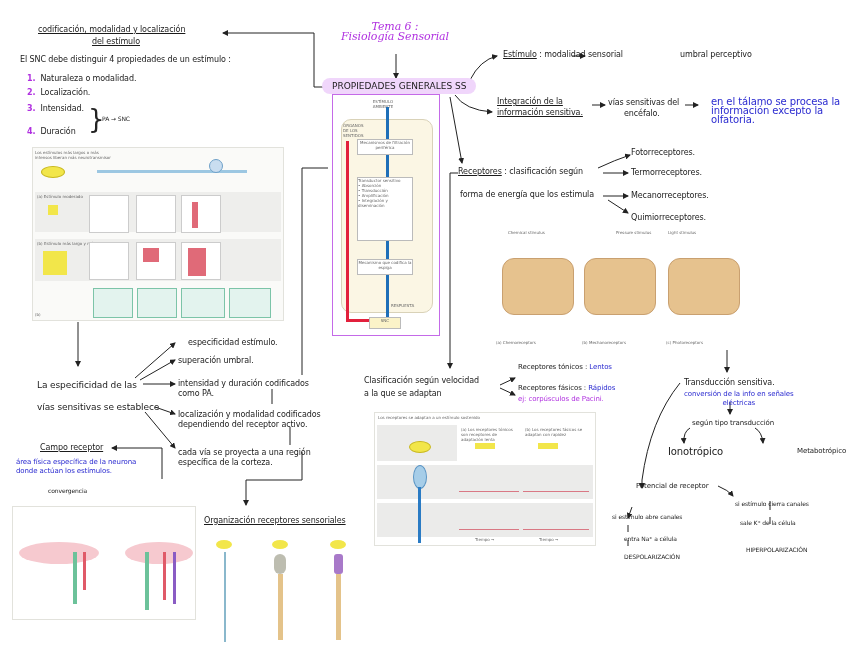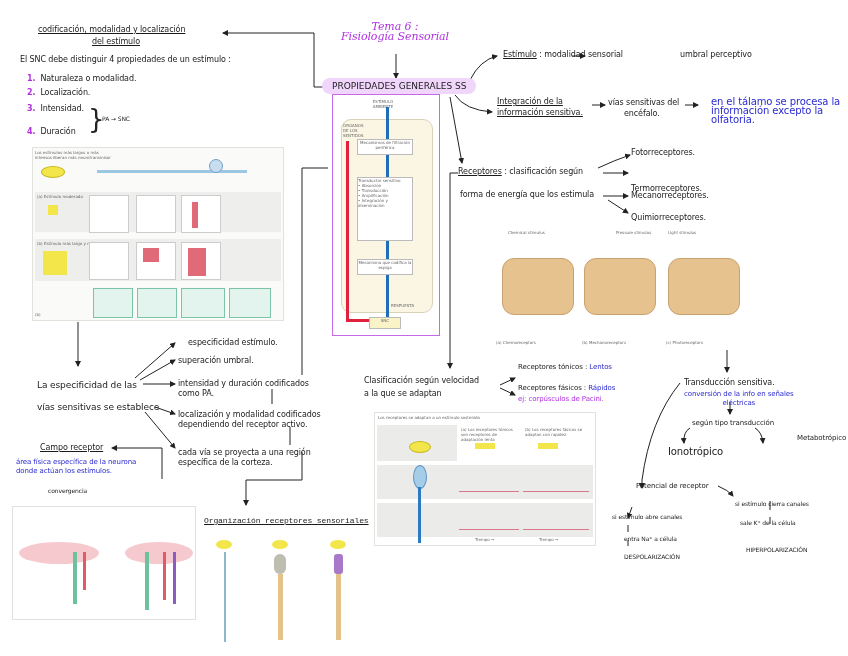--- a/index.html
+++ b/index.html
@@ -163,21 +163,21 @@
   <div>información excepto la</div>
   <div>olfatoria.</div>
 </div>
 
 <div class="t" style="left:458px;top:167px;">
   <span class="u">Receptores</span>
   <span>: clasificación según</span>
 </div>
 <div class="t" style="left:460px;top:190px;">forma de energía que los estimula</div>
 <div class="t" style="left:631px;top:148px;">Fotorreceptores.</div>
-<div class="t" style="left:631px;top:184px;">Termorreceptores.</div>
+<div class="t" style="left:631px;top:168px;">Termorreceptores.</div>
 <div class="t" style="left:631px;top:191px;text-align:right;">Mecanorreceptores.</div>
 <div class="t" style="left:631px;top:213px;">Quimiorreceptores.</div>
 
 <div class="fig" style="left:492px;top:228px;width:248px;height:120px;background:#fff;border:none;">
   <div style="position:absolute;left:10px;top:30px;width:70px;height:55px;background:#e6c28e;border:1px solid #c9a070;border-radius:12px;"></div>
   <div style="position:absolute;left:92px;top:30px;width:70px;height:55px;background:#e6c28e;border:1px solid #c9a070;border-radius:12px;"></div>
   <div style="position:absolute;left:176px;top:30px;width:70px;height:55px;background:#e6c28e;border:1px solid #c9a070;border-radius:12px;"></div>
   <div class="small" style="left:16px;top:2px;">Chemical stimulus</div>
   <div class="small" style="left:124px;top:2px;">Pressure stimulus</div>
   <div class="small" style="left:176px;top:2px;">Light stimulus</div>
@@ -204,21 +204,21 @@
 <div class="fig" style="left:12px;top:506px;width:182px;height:112px;background:#fff;">
   <div style="position:absolute;left:6px;top:35px;width:80px;height:22px;background:#f6c9cf;border-radius:50%;"></div>
   <div style="position:absolute;left:112px;top:35px;width:68px;height:22px;background:#f6c9cf;border-radius:50%;"></div>
   <div style="position:absolute;left:60px;top:45px;width:4px;height:52px;background:#6cc29a;"></div>
   <div style="position:absolute;left:70px;top:45px;width:3px;height:38px;background:#e05a68;"></div>
   <div style="position:absolute;left:132px;top:45px;width:4px;height:58px;background:#6cc29a;"></div>
   <div style="position:absolute;left:150px;top:45px;width:3px;height:48px;background:#e05a68;"></div>
   <div style="position:absolute;left:160px;top:45px;width:3px;height:52px;background:#8a5cc4;"></div>
 </div>
 
-<div class="t u" style="left:204px;top:516px;font-family:Liberation Mono, monospace;">Organización receptores sensoriales</div>
+<div class="t u" style="left:204px;top:516px;">Organización receptores sensoriales</div>
 <div class="fig" style="left:204px;top:530px;width:160px;height:120px;background:#fff;border:none;">
   <div style="position:absolute;left:12px;top:10px;width:16px;height:9px;background:#f2e64a;border-radius:50%;"></div>
   <div style="position:absolute;left:20px;top:22px;width:2px;height:90px;background:#8ab8cc;"></div>
   <div style="position:absolute;left:68px;top:10px;width:16px;height:9px;background:#f2e64a;border-radius:50%;"></div>
   <div style="position:absolute;left:70px;top:24px;width:12px;height:20px;background:#bdbdb0;border-radius:6px;"></div>
   <div style="position:absolute;left:74px;top:44px;width:5px;height:66px;background:#e4c38a;"></div>
   <div style="position:absolute;left:126px;top:10px;width:16px;height:9px;background:#f2e64a;border-radius:50%;"></div>
   <div style="position:absolute;left:130px;top:24px;width:9px;height:20px;background:#a879c9;border-radius:3px;"></div>
   <div style="position:absolute;left:132px;top:44px;width:5px;height:66px;background:#e4c38a;"></div>
 </div>
@@ -255,20 +255,20 @@
   <div class="small" style="left:164px;top:124px;">Tiempo →</div>
 </div>
 
 <div class="t" style="left:684px;top:378px;">Transducción sensitiva.</div>
 <div class="t blue" style="left:684px;top:390px;font-size:7px;line-height:9px;text-align:center;">
   <div>conversión de la info en señales</div>
   <div>eléctricas</div>
 </div>
 <div class="t" style="left:692px;top:418px;font-size:7px;">según tipo transducción</div>
 <div class="t" style="left:668px;top:447px;font-size:10px;">Ionotrópico</div>
-<div class="t" style="left:757px;top:433px;font-size:7px;padding-left:40px;">Metabotrópico</div>
+<div class="t" style="left:757px;top:446px;font-size:7px;padding-left:40px;">Metabotrópico</div>
 <div class="t" style="left:636px;top:481px;font-size:7px;">Potencial de receptor</div>
 <div class="t" style="left:612px;top:512px;font-size:6px;">si estímulo abre canales</div>
 <div class="t" style="left:624px;top:534px;font-size:6px;">entra Na⁺ a célula</div>
 <div class="t" style="left:624px;top:552px;font-size:6px;">DESPOLARIZACIÓN</div>
 <div class="t" style="left:735px;top:499px;font-size:6px;">si estímulo cierra canales</div>
 <div class="t" style="left:740px;top:518px;font-size:6px;">sale K⁺ de la célula</div>
 <div class="t" style="left:746px;top:545px;font-size:6px;">HIPERPOLARIZACIÓN</div>
 
 </body></html>

